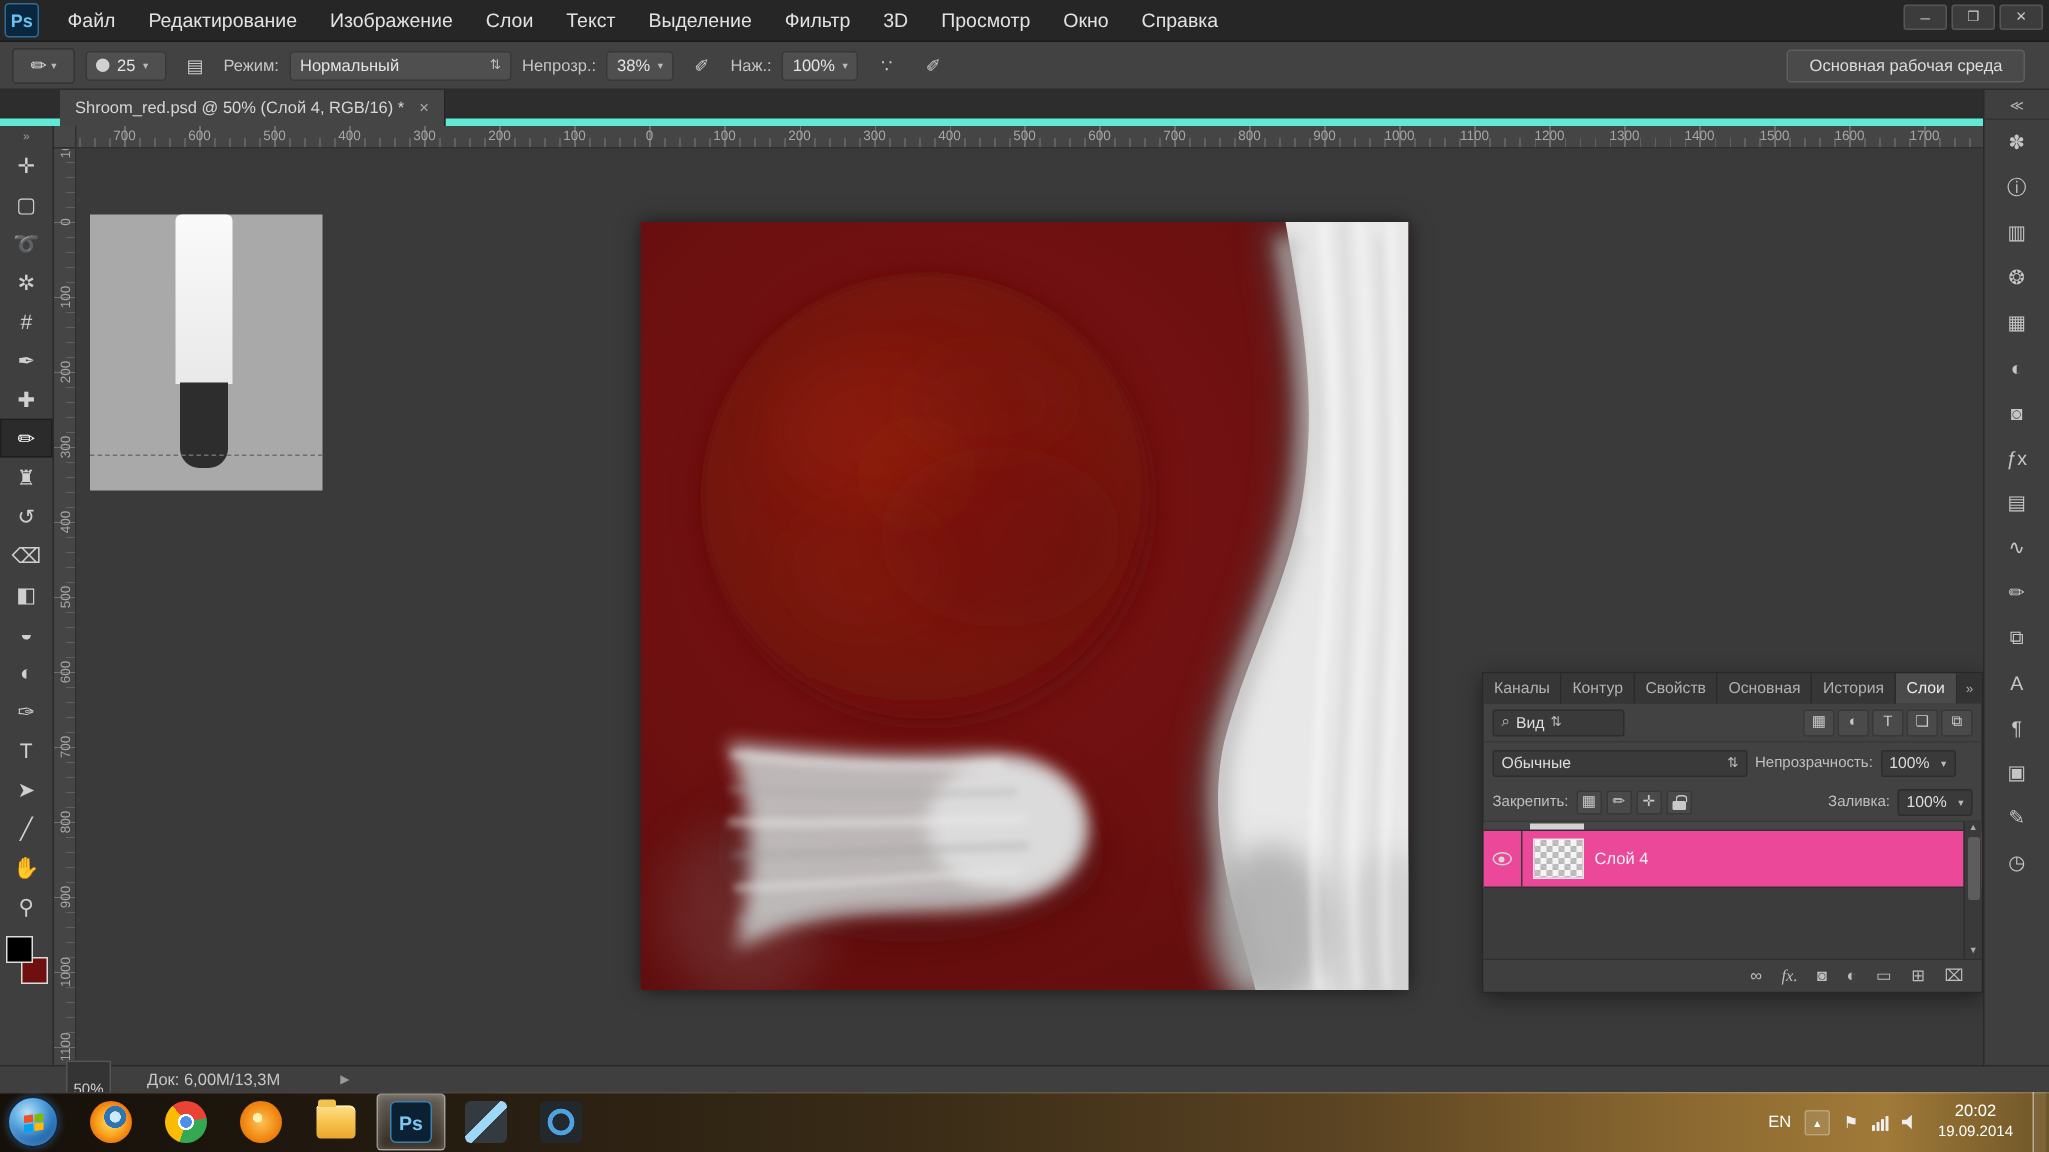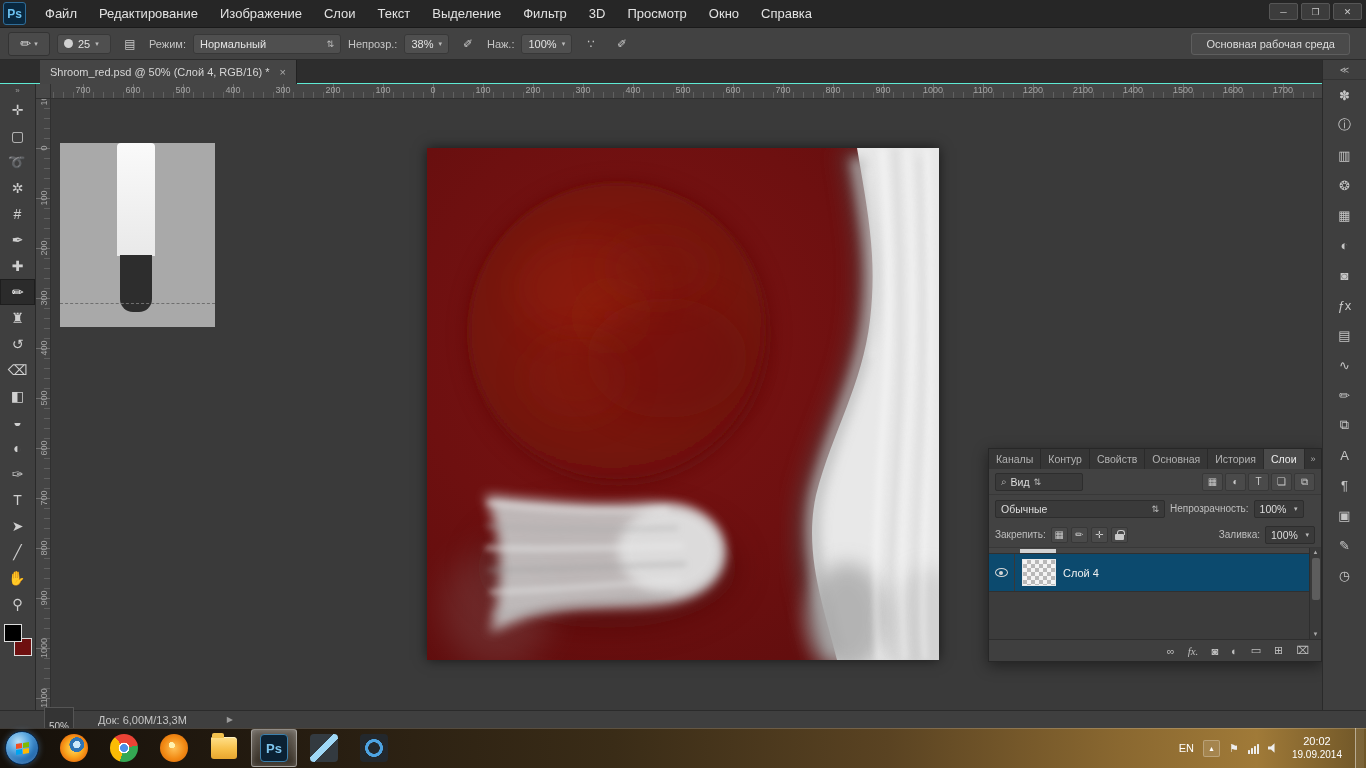--- a/index.html
+++ b/index.html
@@ -22,21 +22,21 @@
 .spin{font-size:9px;color:#bbb}
 .opt-combo{height:20px;background:#4f4f4f;border:1px solid #383838;border-radius:3px;display:inline-flex;align-items:center;gap:5px;padding:0 6px;font-size:11px;color:#e3e3e3}
 .opt-combo.size{width:54px}
 .dot{width:9px;height:9px;border-radius:50%;background:#e8e8e8;opacity:.85;flex:none}
 .opt-btn{min-width:24px;height:22px;border-radius:3px;color:#c9c9c9;font-size:12px;display:flex;align-items:center;justify-content:center}
 .opt-label{font-size:11px;color:#c4c4c4;white-space:nowrap}
 .opt-combo.wide{width:148px;justify-content:space-between}
 .workspace{margin-left:auto;margin-right:8px;height:22px;padding:0 14px;background:#4a4a4a;border:1px solid #5e5e5e;border-radius:3px;font-size:11px;color:#ddd;display:flex;align-items:center;white-space:nowrap}
 
 
-.tabbar{position:absolute;top:60px;left:0;width:1322px;height:24px;background:#2d2d2d;border-bottom:1px solid #5eead4;z-index:25;display:flex}
+.tabbar{position:absolute;top:60px;left:0;width:1322px;height:24px;background:#2d2d2d;border-bottom:5px solid #5eead4;z-index:25;display:flex}
 .doc-tab{height:24px;margin-left:40px;padding:0 10px;background:#454545;border-right:1px solid #222;display:flex;align-items:center;gap:10px;font-size:11px;color:#d6d6d6;white-space:nowrap}
 .tab-close{color:#aaa;font-size:11px}
 
 
 .dockstrip{position:absolute;top:60px;right:0;width:44px;height:650px;background:#3f3f3f;border-left:1px solid #2a2a2a;z-index:24;display:flex;flex-direction:column;align-items:center}
 .dock-expand{height:20px;line-height:20px;font-size:9px;color:#b5b5b5;width:100%;text-align:center;border-bottom:1px solid #333}
 .dock-icons{display:flex;flex-direction:column;width:100%}
 .dock-ic{height:30px;display:flex;align-items:center;justify-content:center;font-size:13px;color:#c6c6c6}
 
 
@@ -87,21 +87,21 @@
 .lp-lab{font-size:10px;color:#bfbfbf;white-space:nowrap}
 .lp-combo.small{width:50px;justify-content:space-between}
 .lp-lock{height:26px;display:flex;align-items:center;gap:5px;padding:0 6px;border-bottom:1px solid #383838;flex:none}
 .lock-btn{width:17px;height:16px;display:flex;align-items:center;justify-content:center;font-size:10px;color:#c9c9c9;background:#4a4a4a;border:1px solid #383838;border-radius:2px;position:relative}
 [data-name="lock-all-icon"]::before{content:"";position:absolute;top:2px;left:5px;width:6px;height:4px;border:1px solid #c9c9c9;border-bottom:none;border-radius:3px 3px 0 0}
 [data-name="lock-all-icon"]::after{content:"";position:absolute;top:6px;left:3.5px;width:9px;height:6px;background:#c9c9c9;border-radius:1px}
 .lp-list{flex:1;background:#3c3c3c;position:relative;overflow:hidden}
 .lp-partial{height:6px;background:#454545;border-bottom:1px solid #303030;position:relative}
 .lp-partial .sliver{position:absolute;left:31px;top:1px;width:36px;height:4px;background:#d2d2d2}
 .layer-row{height:38px;display:flex;align-items:center;border-bottom:1px solid #303030;background:#454545;padding-right:12px}
-.layer-row.selected{background:#0c4a6e}
+.layer-row.selected{background:#ec4899}
 .eye-well{width:26px;align-self:stretch;border-right:1px solid #383838;display:flex;align-items:center;justify-content:center;flex:none}
 .eye{width:13px;height:9px;border:1px solid #d6d6d6;border-radius:50%;position:relative}
 .eye::after{content:"";position:absolute;left:3px;top:1.5px;width:4px;height:4px;background:#d6d6d6;border-radius:50%}
 .thumb{width:34px;height:27px;margin:0 7px;flex:none}
 .thumb-checker{background-image:linear-gradient(45deg,#b9b9b9 25%,transparent 25%,transparent 75%,#b9b9b9 75%),linear-gradient(45deg,#b9b9b9 25%,#f4f4f4 25%,#f4f4f4 75%,#b9b9b9 75%);background-size:8px 8px;background-position:0 0,4px 4px;border:1px solid #e8e8e8}
 .thumb-red{background-image:radial-gradient(circle at 40% 80%,#3c0707 22%,transparent 23%),linear-gradient(100deg,#7c1414 72%,#b9b0a6 73%);border:1px solid #9a9a9a}
 .lname{font-size:11px;color:#efefef}
 .lp-scroll{position:absolute;right:0;top:0;bottom:0;width:12px;background:#3a3a3a;border-left:1px solid #2e2e2e;display:flex;flex-direction:column;align-items:center}
 .sarr{font-size:6px;color:#aaa;height:9px;line-height:9px}
 .sarr.down{margin-top:auto}
@@ -349,21 +349,21 @@
         <span class="hlab" data-name="ruler-label">300</span>
         <span class="hlab" data-name="ruler-label">400</span>
         <span class="hlab" data-name="ruler-label">500</span>
         <span class="hlab" data-name="ruler-label">600</span>
         <span class="hlab" data-name="ruler-label">700</span>
         <span class="hlab" data-name="ruler-label">800</span>
         <span class="hlab" data-name="ruler-label">900</span>
         <span class="hlab" data-name="ruler-label">1000</span>
         <span class="hlab" data-name="ruler-label">1100</span>
         <span class="hlab" data-name="ruler-label">1200</span>
-        <span class="hlab" data-name="ruler-label">2100</span>
+        <span class="hlab" data-name="ruler-label">1300</span>
         <span class="hlab" data-name="ruler-label">1400</span>
         <span class="hlab" data-name="ruler-label">1500</span>
         <span class="hlab" data-name="ruler-label">1600</span>
         <span class="hlab" data-name="ruler-label">1700</span>
       </div>
     <div class="ruler-corner" data-name="ruler-corner"></div>
   </div>
 
   <div class="toolbar" data-name="tool-bar">
     <div class="tb-collapse" data-name="collapse-toolbar-icon">»</div>

